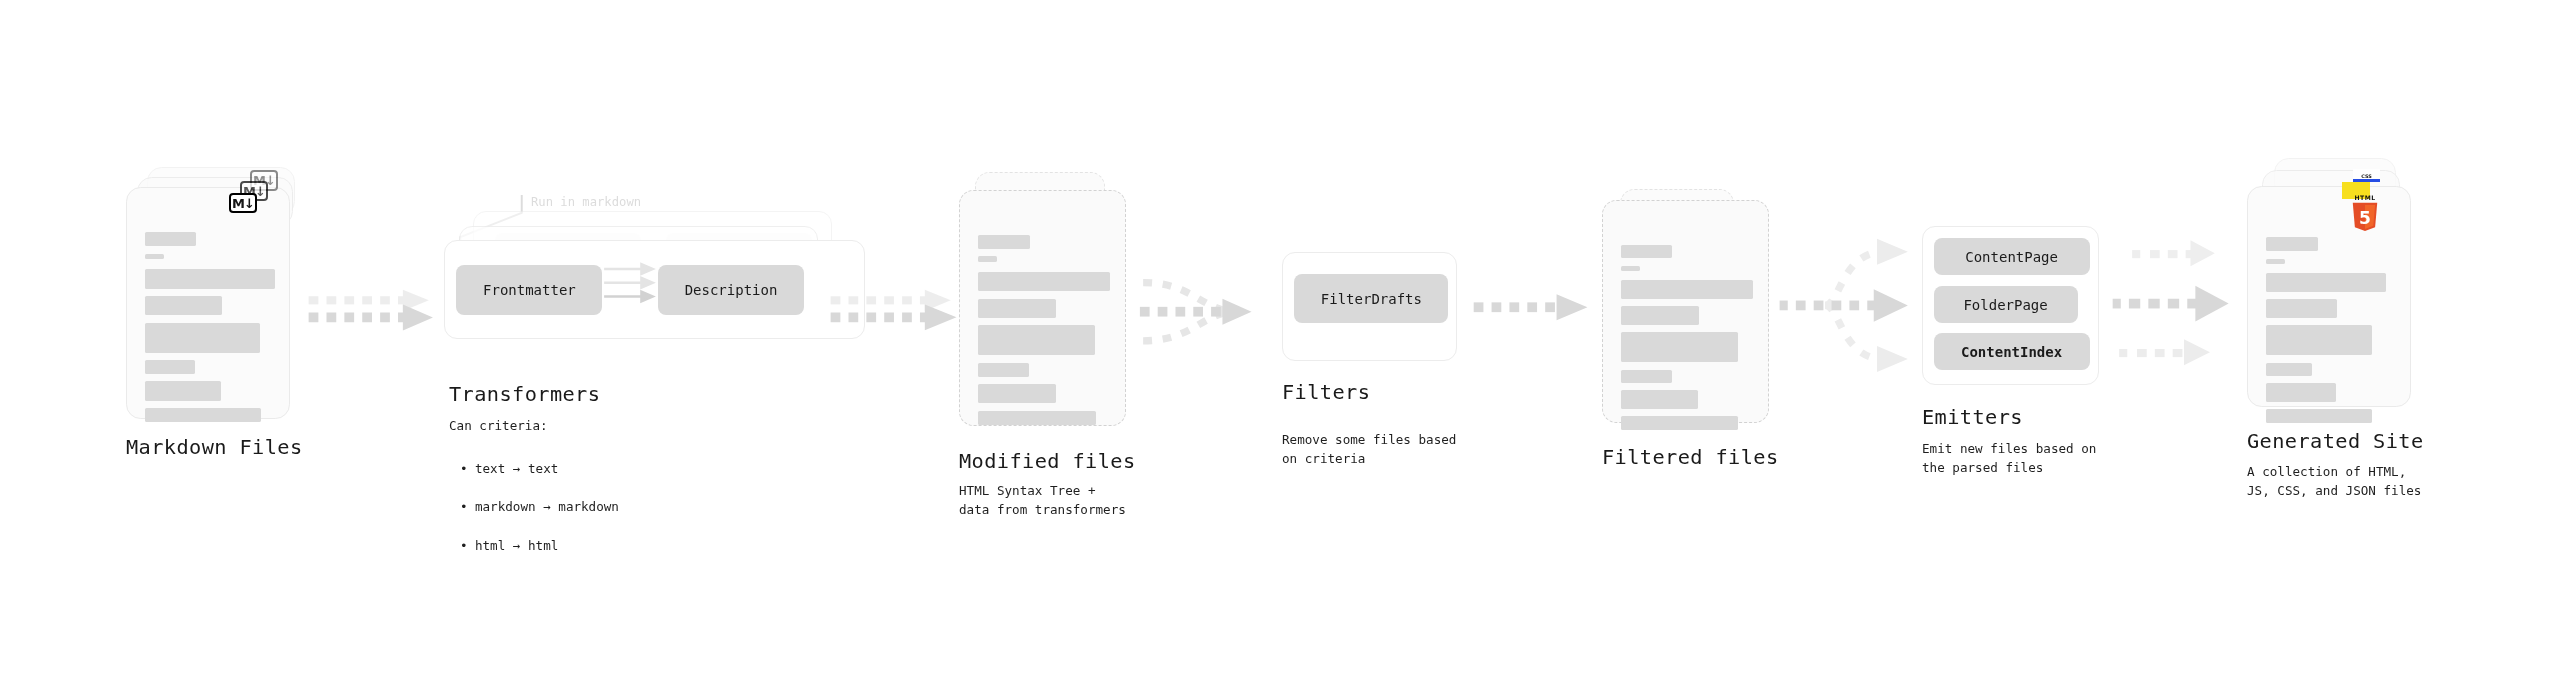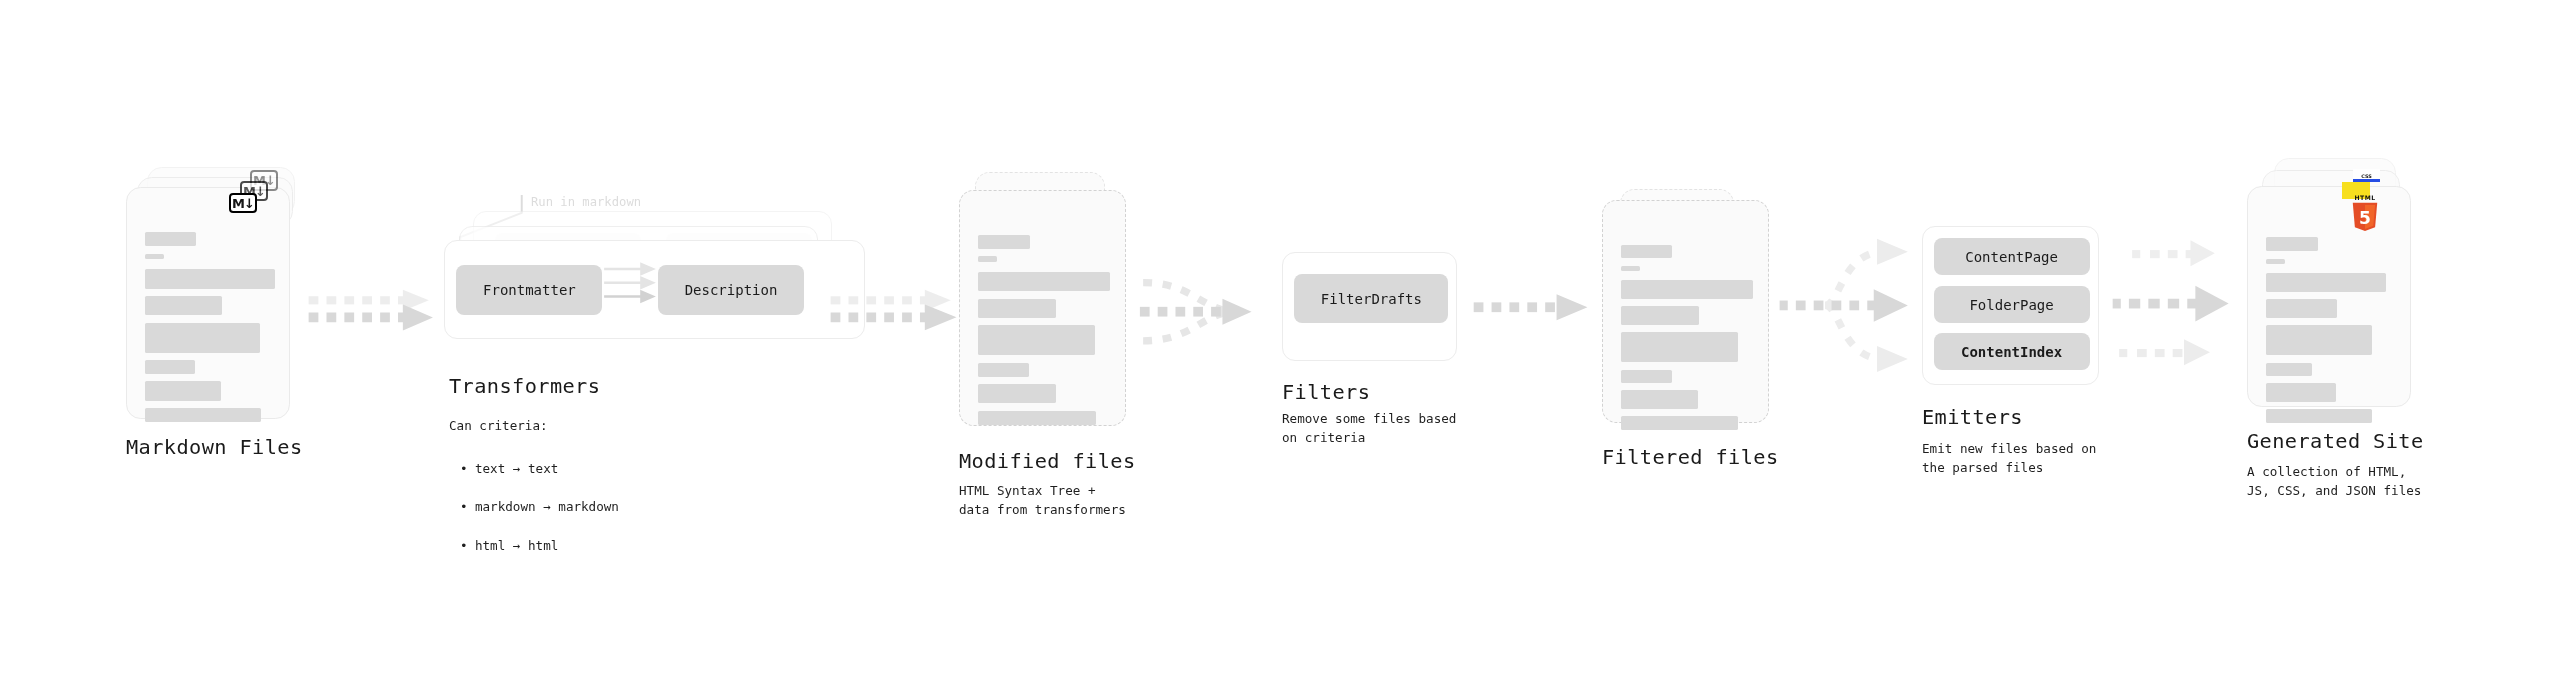--- a/index.html
+++ b/index.html
@@ -168,21 +168,21 @@
       </svg>
       <div class="chip" style="left:11.4px;top:24.4px;width:146px;height:50px;">
         <span>Frontmatter</span>
       </div>
       <div class="chip" style="left:213px;top:24.4px;width:146px;height:50px;">
         <span>Description</span>
       </div>
     </div>
   </div>
 
-  <div class="title" style="left:449px;top:374px;">Transformers</div>
+  <div class="title" style="left:449px;top:382px;">Transformers</div>
   <div class="desc" style="left:449px;top:416px;">Can criteria:</div>
   <ul class="uli desc" style="left:460px;top:440px;">
     <li>text → text</li>
     <li>markdown → markdown</li>
     <li>html → html</li>
   </ul>
 
   <svg class="abs" style="left:829px;top:288px;" width="134" height="49" viewBox="0 0 165 60">
     <g fill="#d8d8d8">
       <g opacity=".45">
@@ -237,21 +237,21 @@
       <polygon points="104,38 140,54 104,70"></polygon>
     </g>
   </svg>
 
   <div class="groupbox" style="left:1282px;top:252px;width:175px;height:109px;">
     <div class="chip" style="left:11.4px;top:21px;width:154px;height:49px;">
       <span>FilterDrafts</span>
     </div>
   </div>
   <div class="title" style="left:1282px;top:380px;">Filters</div>
-  <div class="desc" style="left:1282px;top:409px;">Remove some files based
+  <div class="desc" style="left:1282px;top:430px;">Remove some files based
 on criteria</div>
 
   <svg class="abs" style="left:1472px;top:291px;" width="122" height="32.5" viewBox="0 0 150 40">
     <g fill="#d8d8d8">
       <rect x="2" y="14" width="12" height="12"></rect>
         <rect x="24" y="14" width="12" height="12"></rect>
       <rect x="46" y="14" width="12" height="12"></rect>
         <rect x="68" y="14" width="12" height="12"></rect>
       <rect x="90" y="14" width="12" height="12"></rect>
       <polygon points="104,4 142,20 104,36"></polygon>
@@ -292,21 +292,21 @@
       <rect x="88" y="82" width="12" height="12"></rect>
         <rect x="110" y="82" width="12" height="12"></rect>
       <polygon points="118,68 160,88 118,108"></polygon>
     </g>
   </svg>
 
   <div class="groupbox" style="left:1922px;top:226px;width:177px;height:159px;">
     <div class="chip" style="left:10.6px;top:11.4px;width:156px;height:37px;">
       <span>ContentPage</span>
     </div>
-    <div class="chip" style="left:10.6px;top:59px;width:156px;height:37px;">
+    <div class="chip" style="left:10.6px;top:59px;width:144px;height:37px;">
       <span>FolderPage</span>
     </div>
     <div class="chip" style="left:10.6px;top:106px;width:156px;height:37px;font-weight:bold;">
       <span>ContentIndex</span>
     </div>
   </div>
   <div class="title" style="left:1922px;top:405px;">Emitters</div>
   <div class="desc" style="left:1922px;top:439px;">Emit new files based on
 the parsed files</div>
 

